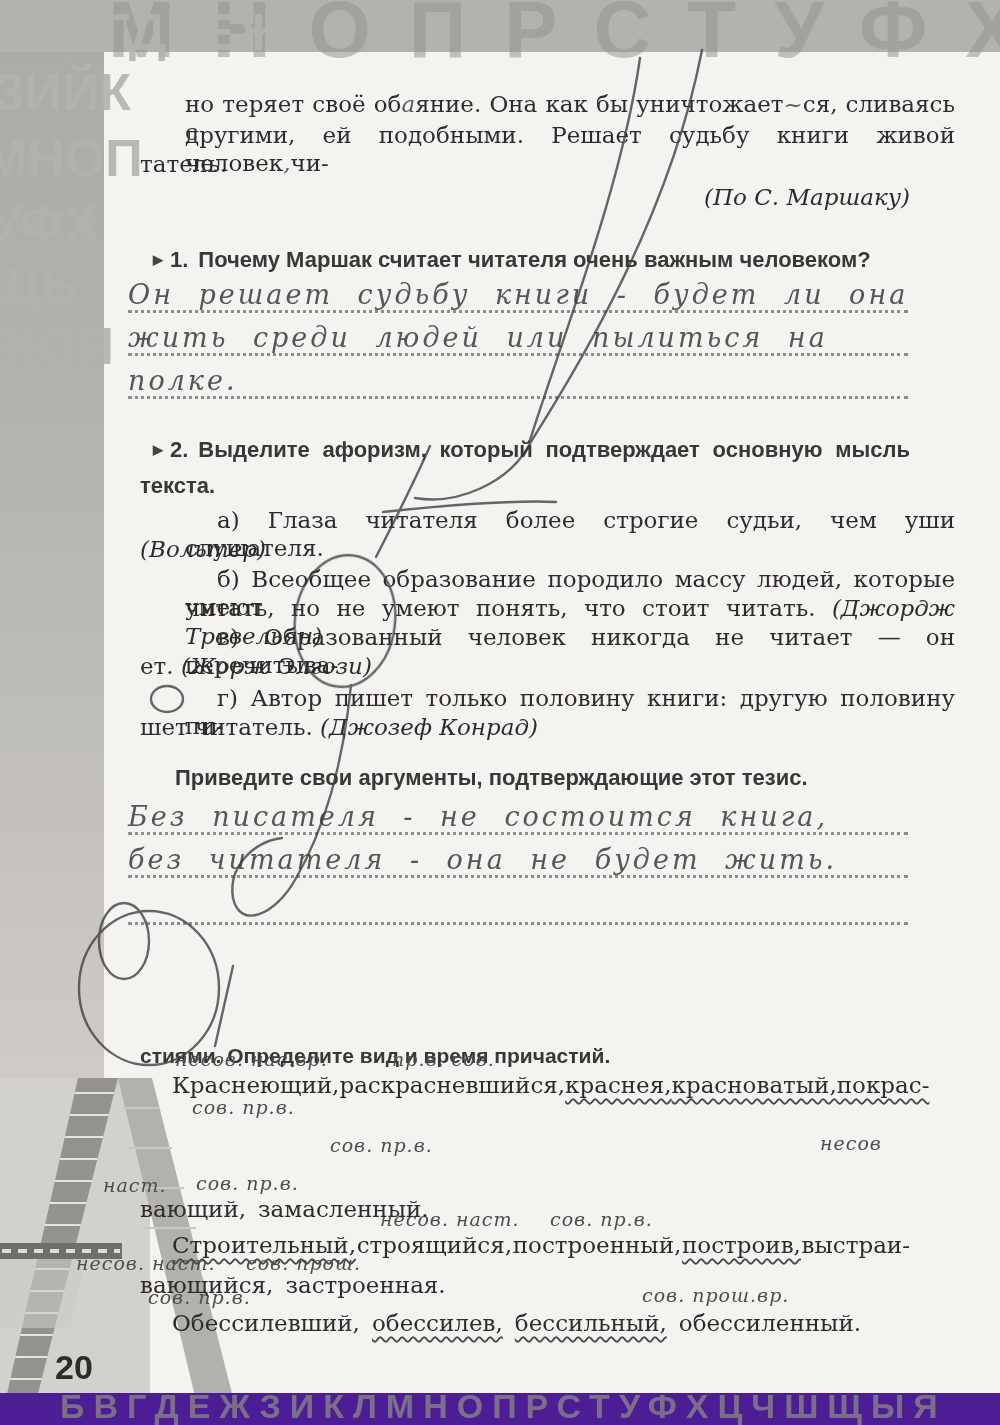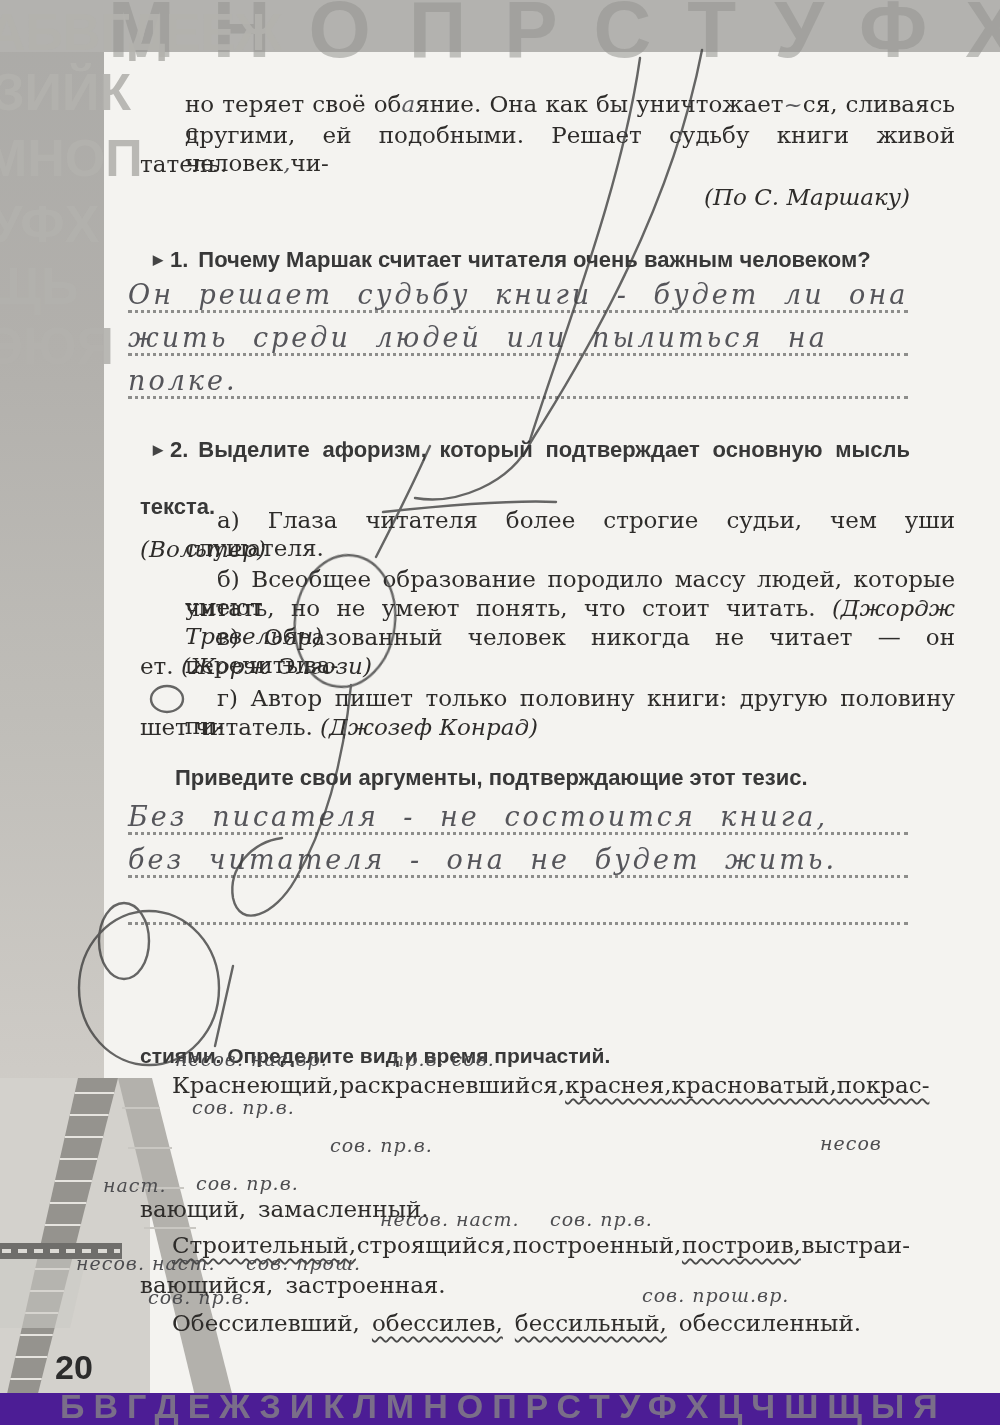--- a/index.html
+++ b/index.html
@@ -103,21 +103,21 @@
     </div>
   <div class="ansline" style="top:350px;">
       <span>полке.</span>
     </div>
 
   <div class="head" style="left:153px;top:437px;width:757px;">
     <span class="mark">▶</span>
     <span class="num">2.</span>
     <span class="qfill">Выделите афоризм, который подтверждает основную мысль</span>
   </div>
-  <div class="head" style="left:140px;top:473px;margin-top:21px;">
+  <div class="head" style="left:140px;top:473px;">
     <span>текста.</span>
   </div>
 
   <div class="pwrap jline" style="left:140px;top:506px;width:770px;text-indent:32px;">
     <span>а)</span>&nbsp;<span>Глаза читателя более строгие судьи, чем уши слушателя.</span>
   </div>
   <div class="pline it" style="left:140px;top:535px;">(Вольтер)</div>
 
   <div class="pwrap jline" style="left:140px;top:565px;width:770px;text-indent:32px;">
     <span>б)</span>&nbsp;<span>Всеобщее образование породило массу людей, которые умеют</span>

